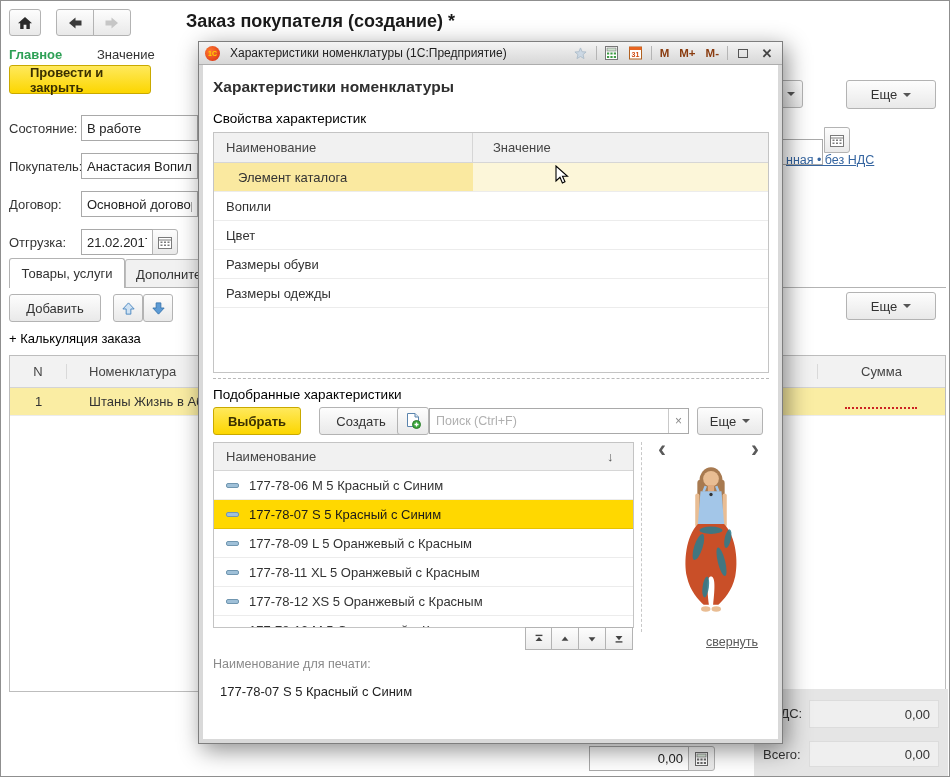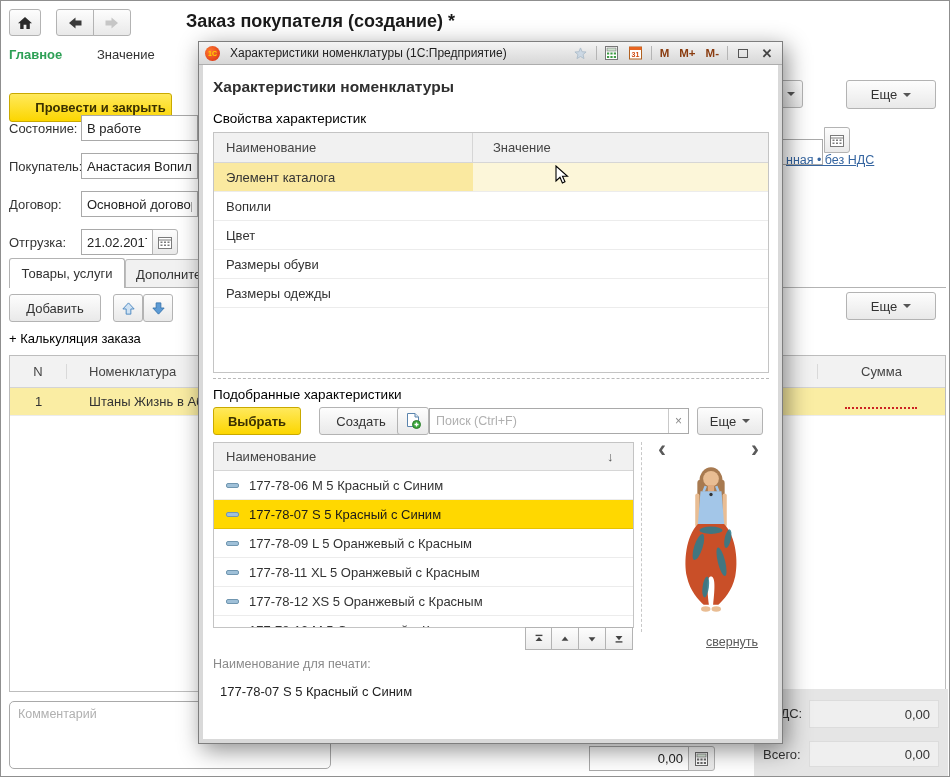--- a/index.html
+++ b/index.html
@@ -67,21 +67,21 @@
   <div class="btn" style="left:92px;top:8px;width:38px;height:27px;border-top-left-radius:0;border-bottom-left-radius:0;">
     <svg width="16" height="16" viewBox="0 0 16 16">
         <path d="M14,8 L7.5,2.5 L7.5,5.6 L1.5,5.6 L1.5,10.4 L7.5,10.4 L7.5,13.5 Z" fill="#c6c6c6"></path>
       </svg>
   </div>
   <div class="label" style="left:185px;top:10px;font-size:18px;font-weight:bold;color:#1a1a1a;">Заказ покупателя (создание) *</div>
 
   <div class="label" style="left:8px;top:46px;font-weight:bold;color:#2EA056;">Главное</div>
   <div class="label" style="left:96px;top:46px;">Значение</div>
 
-  <div class="btn btn-yellow" style="left:8px;top:92px;width:163px;height:29px;padding-left:20px;">
+  <div class="btn btn-yellow" style="left:8px;top:64px;width:142px;height:29px;padding-left:20px;">
       <span>Провести и закрыть</span>
     </div>
   <div class="btn" style="left:764px;top:79px;width:38px;height:28px;justify-content:flex-end;padding-right:7px;">
       <span class="caret"></span>
     </div>
   <div class="btn" style="left:845px;top:79px;width:90px;height:29px;">
       <span>Еще</span>
       <span class="caret"></span>
     </div>
 
@@ -161,21 +161,20 @@
     </div>
     <div class="tbl-row sel-soft" style="height:28px;">
       <div style="width:57px;text-align:center;">1</div>
       <div style="flex:1;padding-left:22px;white-space:nowrap;overflow:hidden;">Штаны Жизнь в Аб</div>
       <div style="width:128px;display:flex;justify-content:center;align-items:flex-end;height:100%;padding-bottom:6px;">
         <span style="display:inline-block;width:72px;border-bottom:2px dotted #cc2222;"></span>
       </div>
     </div>
   </div>
 
-  <textarea class="input" style="left: 8px; top: 700px; width: 322px; height: 68px; border-radius: 5px; padding: 5px 8px; resize: none; font-size: 12.5px;" placeholder="Комментарий"></textarea>
 
   <input class="input" style="left: 588px; top: 745px; width: 100px; height: 25px; text-align: right;" value="0,00">
   <div class="btn" style="left:687px;top:745px;width:27px;height:25px;border-radius:0 3px 3px 0;">
     <svg width="13" height="14" viewBox="0 0 13 14">
         <rect x="0.5" y="0.5" width="12" height="13" fill="#fff" stroke="#6a6a6a"></rect>
         <rect x="2" y="2" width="9" height="3" fill="#d7e4d7" stroke="#6a6a6a" stroke-width="0.6"></rect>
         <g fill="#6a6a6a">
           <rect x="2" y="6.5" width="2.2" height="2"></rect>
           <rect x="5.4" y="6.5" width="2.2" height="2"></rect>
           <rect x="8.8" y="6.5" width="2.2" height="2"></rect>
@@ -247,21 +246,21 @@
       <div class="label" style="left:10px;top:13px;font-size:15.5px;font-weight:bold;color:#2f2f2f;">Характеристики номенклатуры</div>
 
       <div class="label green" style="left:10px;top:46px;font-size:13.5px;">Свойства характеристик</div>
 
       <div class="mtbl" style="left:10px;top:67px;width:556px;height:241px;">
         <div class="hd">
           <div style="width:259px;padding-left:12px;border-right:1px solid #d6d6d6;height:100%;display:flex;align-items:center;">Наименование</div>
           <div style="flex:1;padding-left:12px;">Значение</div>
         </div>
         <div class="rw">
-          <div style="width:259px;height:100%;display:flex;align-items:center;padding-left:12px;background:#fae9a0;">Элемент каталога</div>
+          <div style="width:259px;height:100%;display:flex;align-items:center;padding-left:24px;background:#fae9a0;">Элемент каталога</div>
           <div style="flex:1;height:100%;background:#fcf6d9;"></div>
         </div>
         <div class="rw">
             <div style="padding-left:12px;">Вопили</div>
           </div>
         <div class="rw">
             <div style="padding-left:12px;">Цвет</div>
           </div>
         <div class="rw">
             <div style="padding-left:12px;">Размеры обуви</div>

